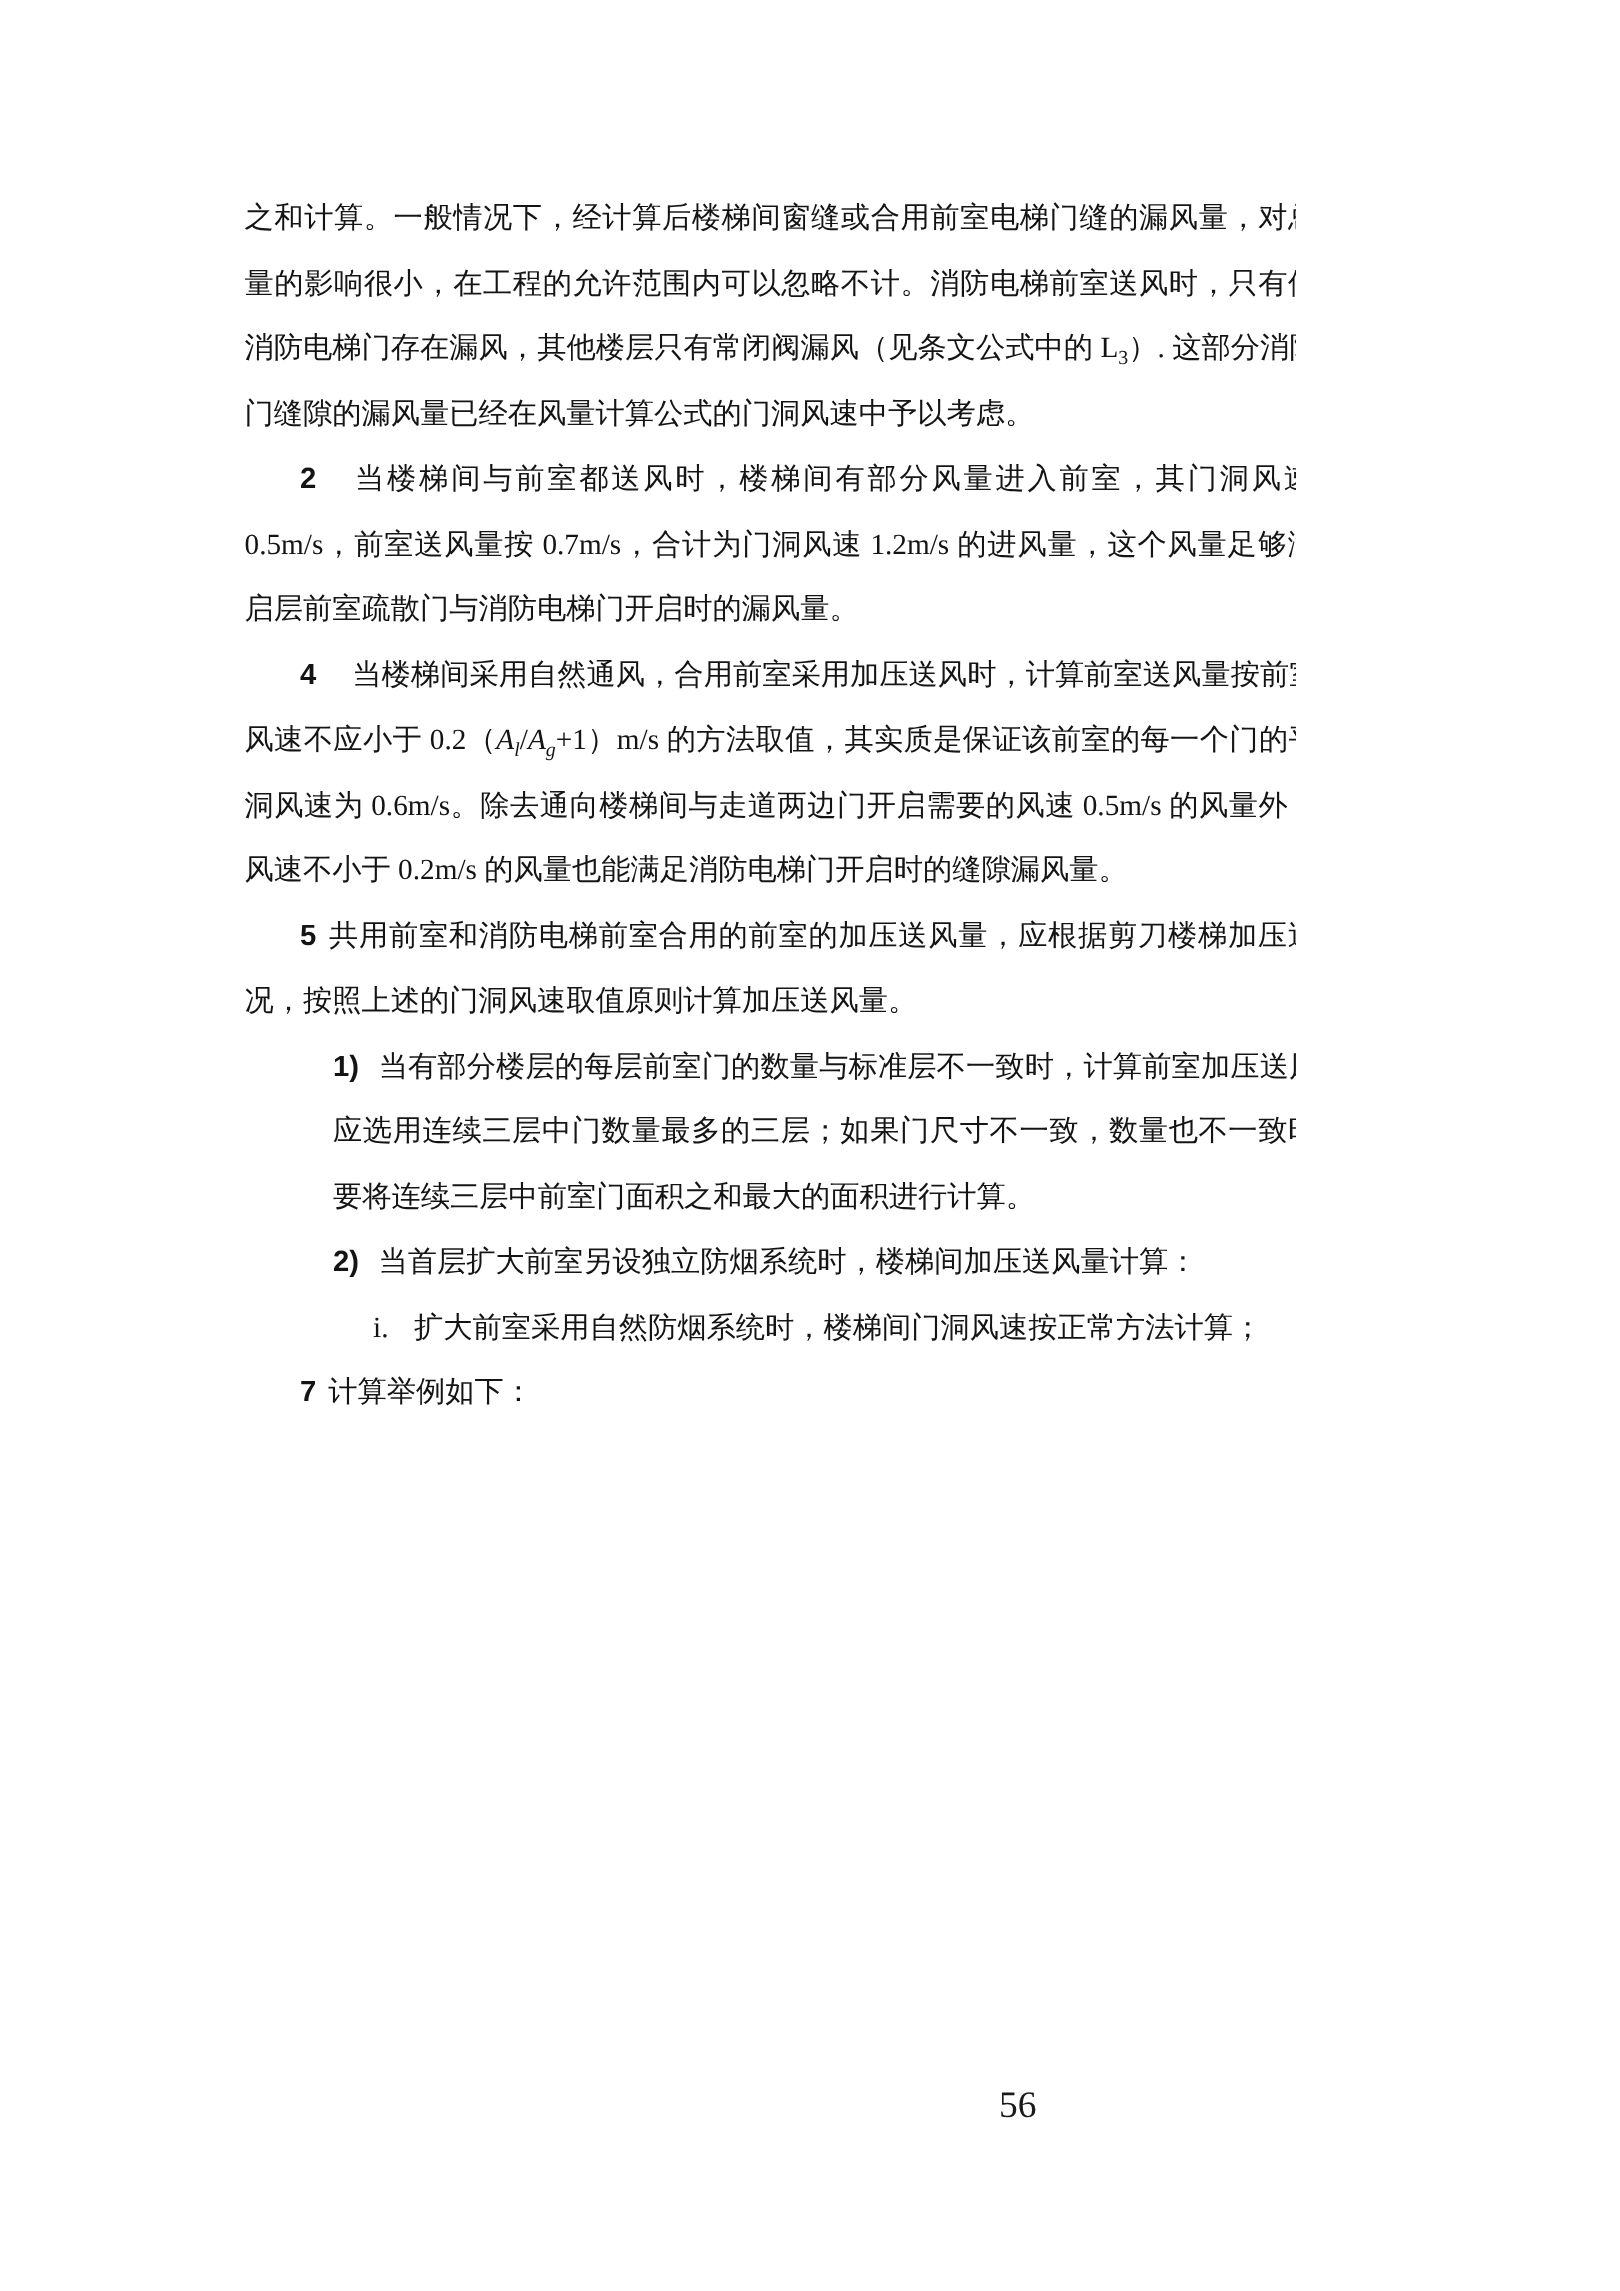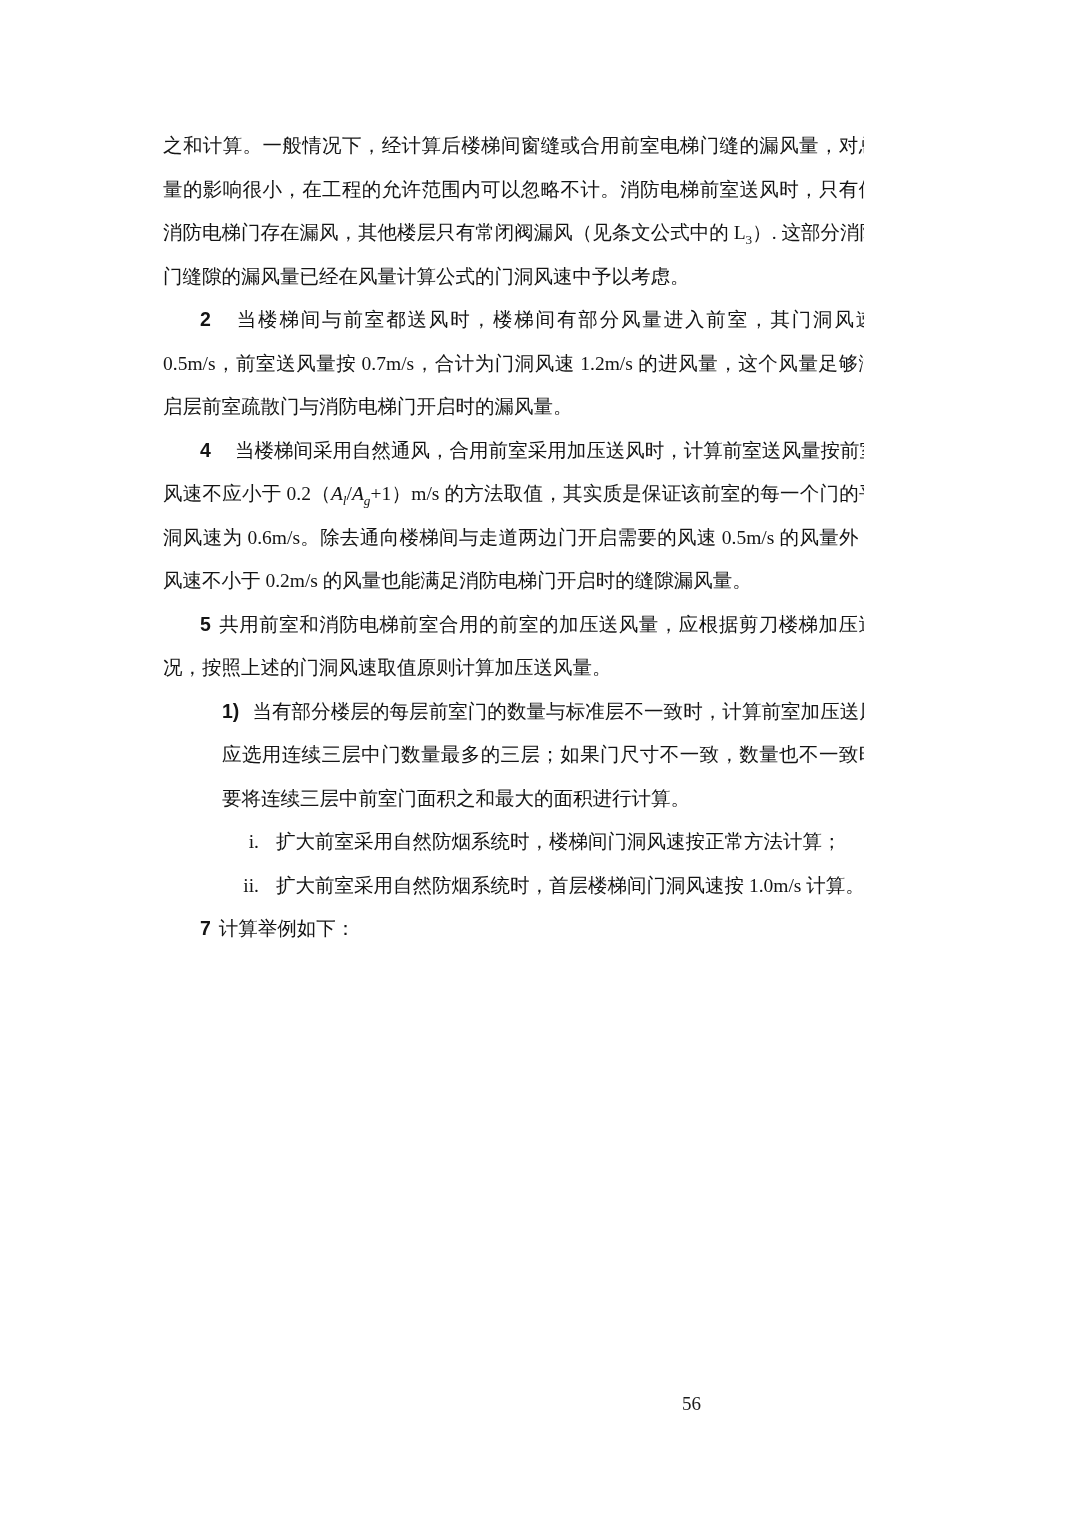--- a/index.html
+++ b/index.html
@@ -62,23 +62,23 @@
     line-height: 0;
   }
   i.mvar {
     font-family: "Liberation Serif", "DejaVu Serif", serif;
   }
   i.mvar + sub {
     font-style: italic;
   }
   .page-number {
     position: absolute;
-    right: 163px;
+    right: 173px;
     top: 1392px;
-    font-size: 19px;
+    font-size: 25px;
     line-height: 24px;
     color: #1a1a1a;
   }
 </style>
 </head>
 <body>
 
 <div class="page">
 
   <div class="content">
@@ -90,24 +90,24 @@
 
 
     <p class="item"><b class="num g-wide">4</b><span>当楼梯间采用自然通风，合用前室采用加压送风时，计算前室送风量按前室门洞风速不应小于 0.2（</span><i class="mvar">A</i><sub>l</sub><span>/</span><i class="mvar">A</i><sub>g</sub><span>+1）m/s 的方法取值，其实质是保证该前室的每一个门的平均门洞风速为 0.6m/s。除去通向楼梯间与走道两边门开启需要的风速 0.5m/s 的风量外，还剩风速不小于 0.2m/s 的风量也能满足消防电梯门开启时的缝隙漏风量。</span></p>
 
 
     <p class="item"><b class="num g-tight">5</b><span>共用前室和消防电梯前室合用的前室的加压送风量，应根据剪刀楼梯加压送风情况，按照上述的门洞风速取值原则计算加压送风量。</span></p>
 
 
     <p class="sub-item"><b class="num g-mid">1)</b><span>当有部分楼层的每层前室门的数量与标准层不一致时，计算前室加压送风量时应选用连续三层中门数量最多的三层；如果门尺寸不一致，数量也不一致时，需要将连续三层中前室门面积之和最大的面积进行计算。</span></p>
 
+    <p class="sub-item"><b class="num g-mid">2)</b><span>当首层扩大前室另设独立防烟系统时，楼梯间加压送风量计算：</span></p>
 
     <p class="roman-item"><span class="roman-num">i.</span><span>扩大前室采用自然防烟系统时，楼梯间门洞风速按正常方法计算；</span></p>
 
-    <p class="roman-item"><span class="roman-num">ii.</span><span>扩大前室采用自然防烟系统时，首层楼梯间门洞风速按 1.0m/s 计算。</span></p>
 
     <p class="item"><b class="num g-tight">7</b><span>计算举例如下：</span></p>
 
   </div>
 
   <div class="page-number">56</div>
 
 </div>
 
 </body></html>

